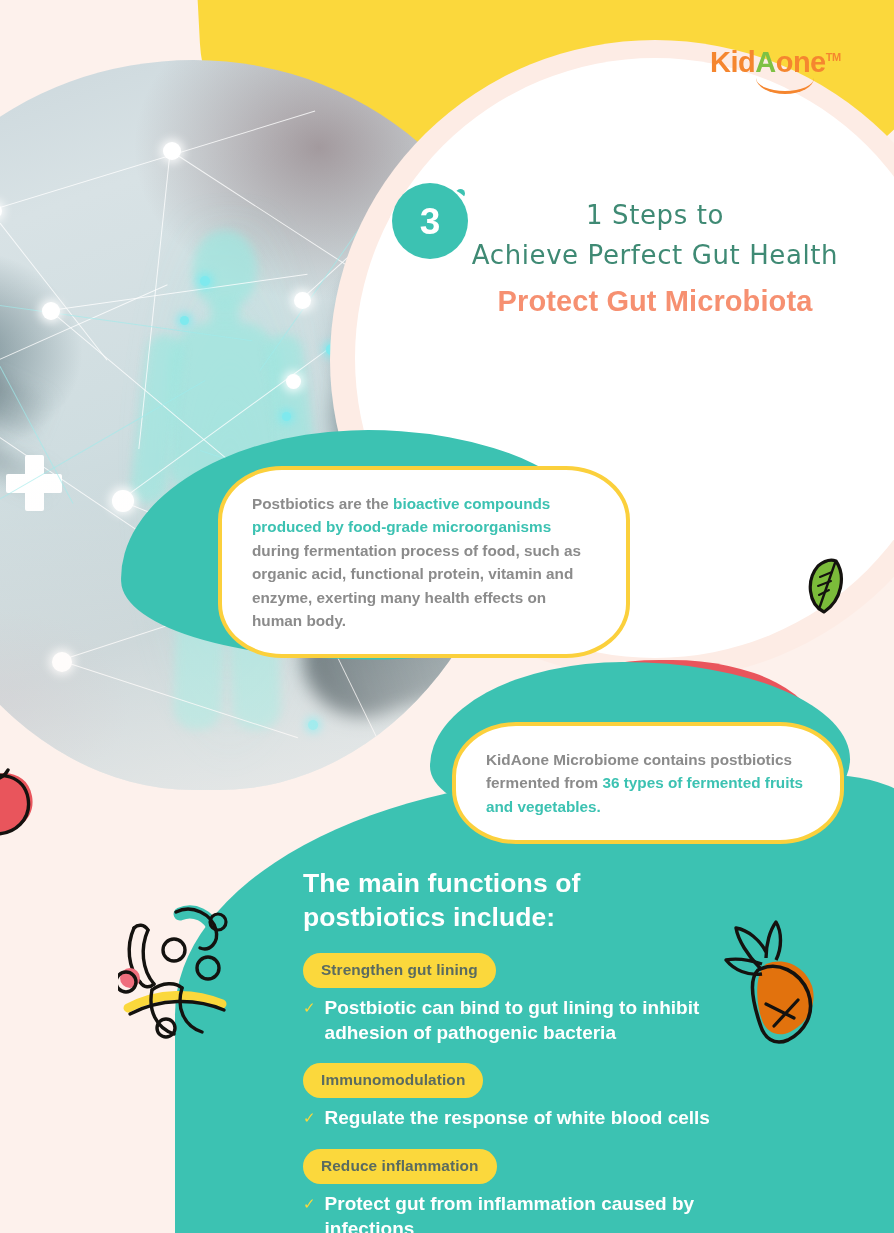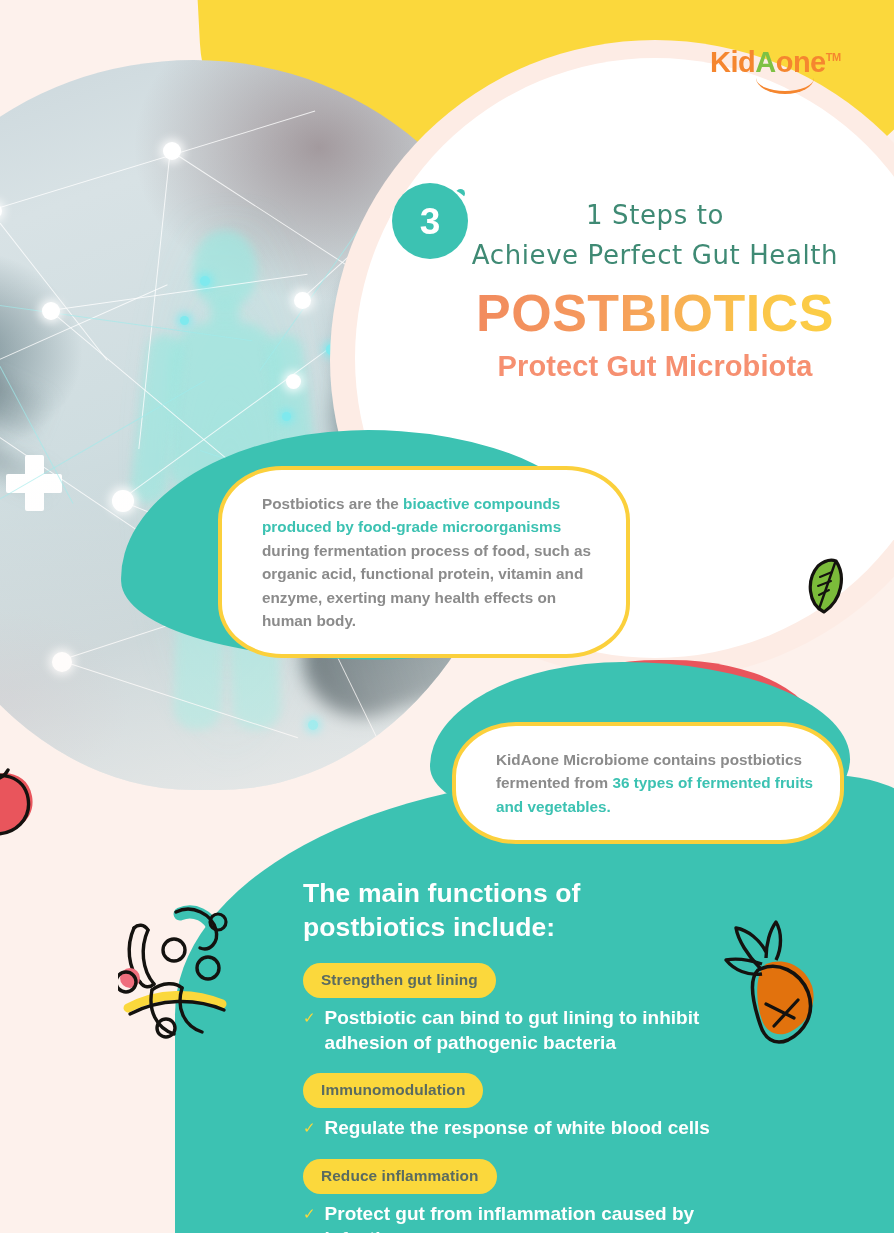--- a/index.html
+++ b/index.html
@@ -155,33 +155,32 @@
     left: 175px; top: 775px; width: 760px; height: 520px;
     background:#3cc2b2;
     border-radius: 58% 14% 0 0 / 46% 12% 0 0;
   }
 
   
   .bubble {
     background:#ffffff;
     border: 4px solid #fbd03c;
     border-radius: 64px 64px 64px 64px / 54px 54px 54px 54px;
-    padding: 22px 26px 22px 40px;
+    padding: 22px 26px 22px 30px;
   }
   .bubble p { color:#8b8b8b; font-size:15.3px; font-weight:700; line-height:1.53; }
   .bubble .hl { color:#3cc2b2; }
   #bubble-1 { left: 218px; top: 466px; width: 412px; }
   #bubble-2 { left: 452px; top: 722px; width: 392px; }
 
   
   #functions { left: 303px; top: 866px; width: 440px; }
   #functions h2 {
     color:#ffffff; font-size:26.5px; font-weight:700; line-height:1.3;
     letter-spacing:.1px;
-    margin-top:10px;
   }
   .pill {
     display:inline-block; margin-top:18px;
     background:#fbd83c; color:#5a6b60;
     font-size:15.4px; font-weight:700;
     padding: 8px 18px 9px 18px; border-radius: 20px;
     letter-spacing:.1px;
   }
   .fn-item { display:flex; gap:9px; margin-top:8px; align-items:flex-start; }
   .check { color:#fbd83c; font-size:15px; line-height:1.45; flex:0 0 auto; padding-top:1px; }
@@ -269,21 +268,20 @@
     <div id="logo-smile"></div>
   </div>
 
   <div class="layer" id="badge-dot"></div>
   <div class="layer" id="badge-ring"></div>
   <div class="layer" id="badge">3</div>
 
   <div class="layer" id="headline">
     <div class="kicker">1 Steps to</div>
     <div class="kicker">Achieve Perfect Gut Health</div>
-    <div class="title-main">POSTBIOTICS</div>
     <div class="title-sub">Protect Gut Microbiota</div>
   </div>
 
   <div class="layer" id="teal-1"></div>
   <div class="layer" id="red-blob"></div>
   <div class="layer" id="teal-2"></div>
   <div class="layer" id="teal-main"></div>
 
   <svg class="layer doodle" style="left:802px; top:556px;" width="48" height="62" viewBox="0 0 48 62">
     <path d="M34 5 C44 20 40 44 22 56 C6 48 4 24 16 10 C22 5 29 3 34 5 Z" fill="#7bbb3a" stroke="#14120f" stroke-width="3.2" stroke-linejoin="round"></path>

